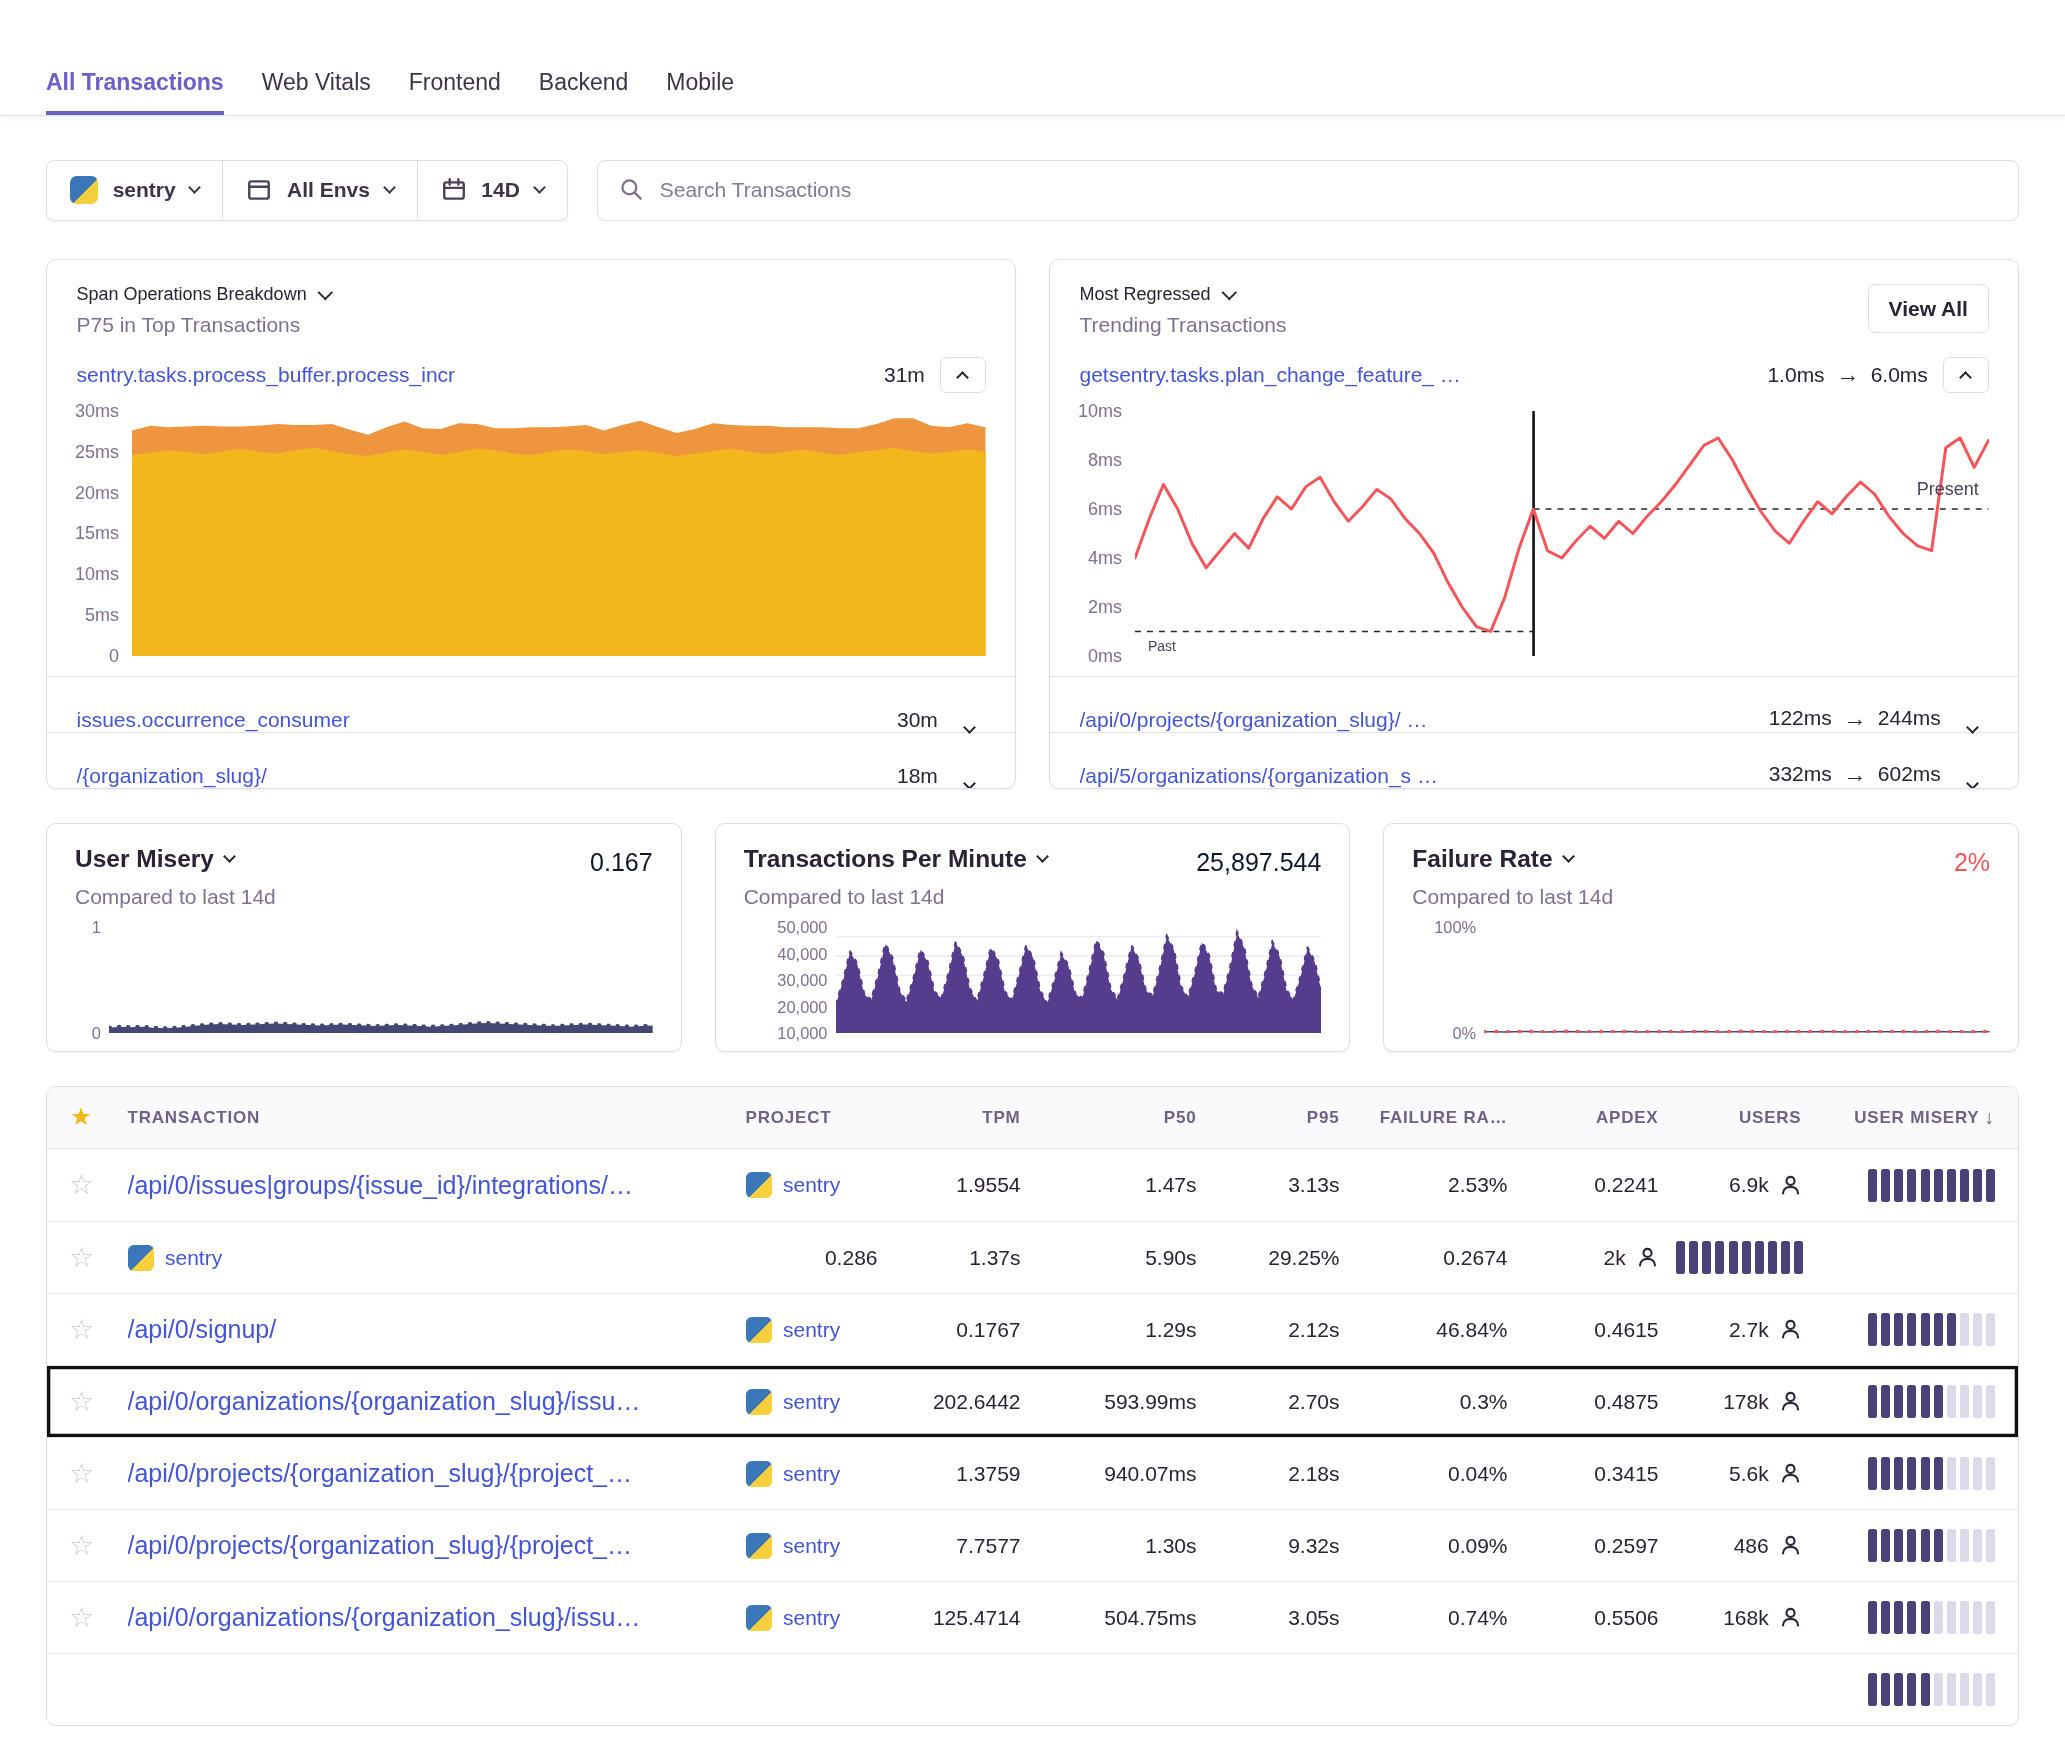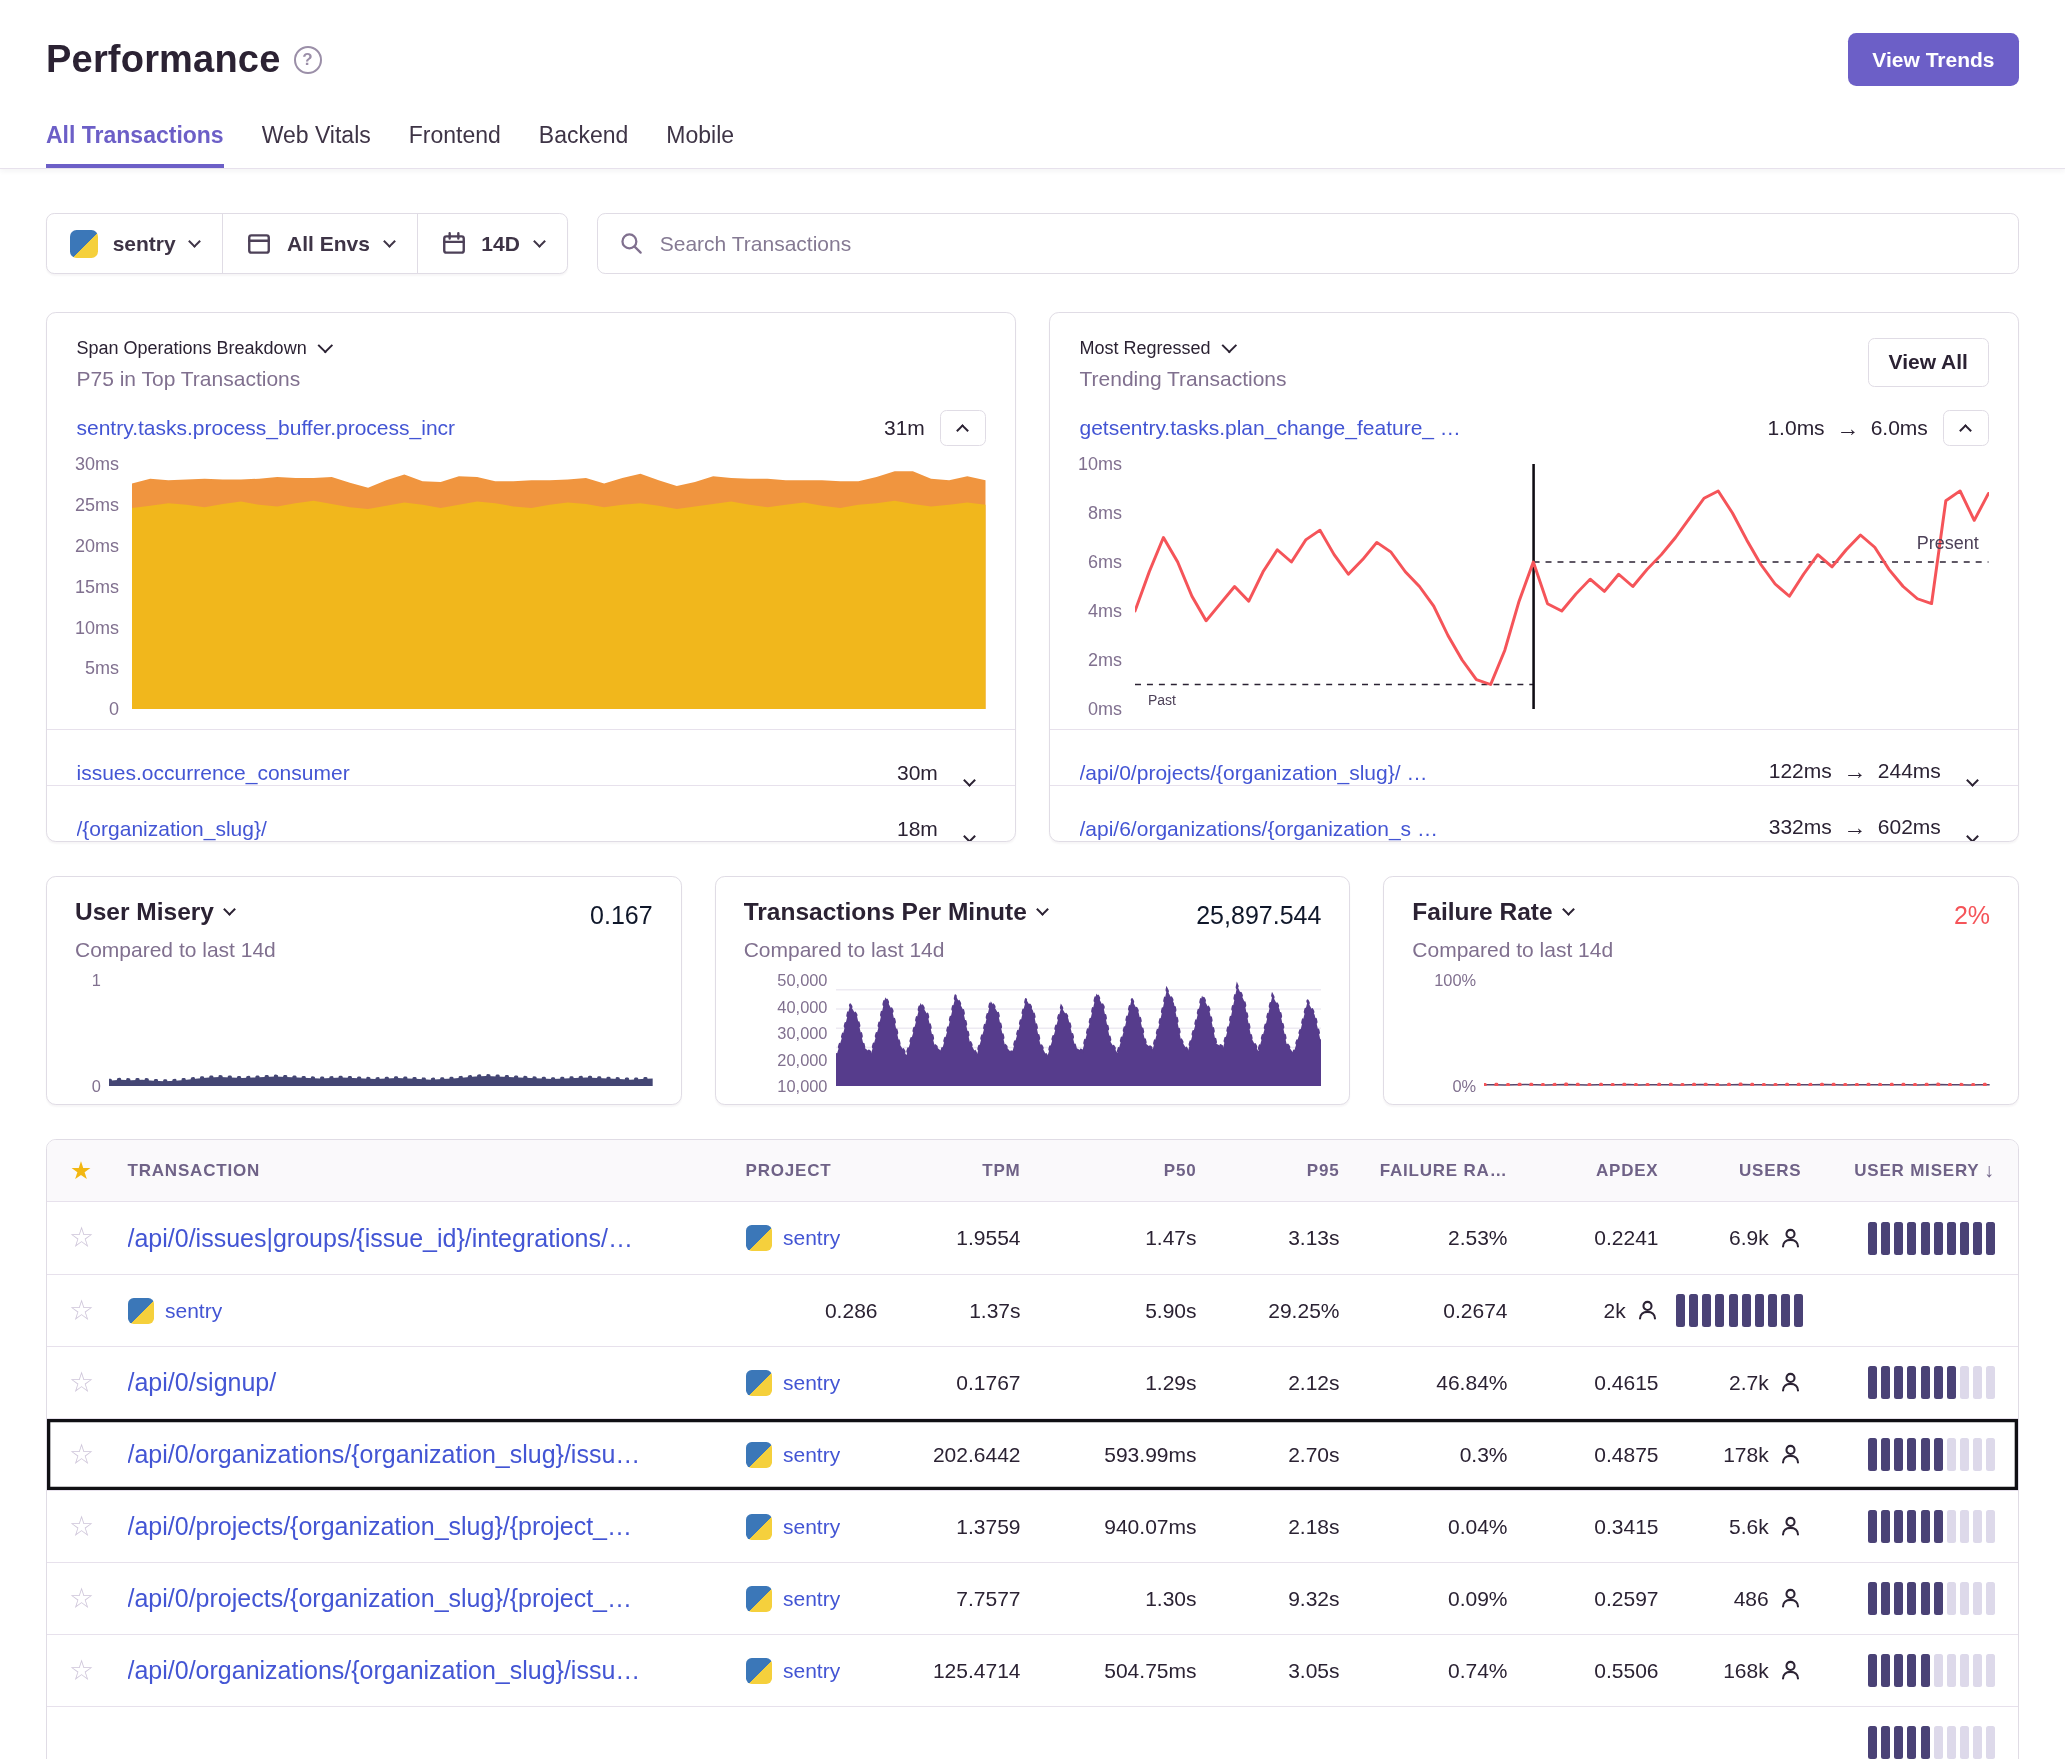--- a/index.html
+++ b/index.html
@@ -104,26 +104,20 @@
   .bar.e { background:#ddd9ea; }
   .star { font-size:28px; color:#cfc6da; line-height:1; }
   .star-filled { font-size:24.5px; color:#f2b712; line-height:1; }
   .sort-arrow { font-size:19.6px; color:#6f6287; margin-left:4.9px; }
   .th-misery { display:flex; justify-content:flex-end; align-items:center; padding-right:23px; }
 </style>
 </head>
 <body>
 
 <header>
-  <div class="title-row">
-    <h1>Performance</h1>
-    <span class="help-icon">?</span>
-    <span class="spacer"></span>
-    <button class="btn-primary">View Trends</button>
-  </div>
   <nav class="tabs">
       <div class="tab active">All Transactions</div>
       <div class="tab">Web Vitals</div>
       <div class="tab">Frontend</div>
       <div class="tab">Backend</div>
       <div class="tab">Mobile</div>
     </nav>
 </header>
 
 <main class="content">
@@ -266,21 +260,21 @@
         <span class="reg-change">
           <span>122ms</span>
           <span class="arrow">→</span>
           <span>244ms</span>
         </span>
         <button class="expand-chev">
             <span class="chev sm"></span>
           </button>
       </div>
       <div class="acc-item">
-        <a href="#" class="link">/api/6/organizations/{organization_s …</a>
+        <a href="#" class="link">/api/5/organizations/{organization_s …</a>
         <span class="spacer"></span>
         <span class="reg-change">
           <span>332ms</span>
           <span class="arrow">→</span>
           <span>602ms</span>
         </span>
         <button class="expand-chev">
             <span class="chev sm"></span>
           </button>
       </div>

